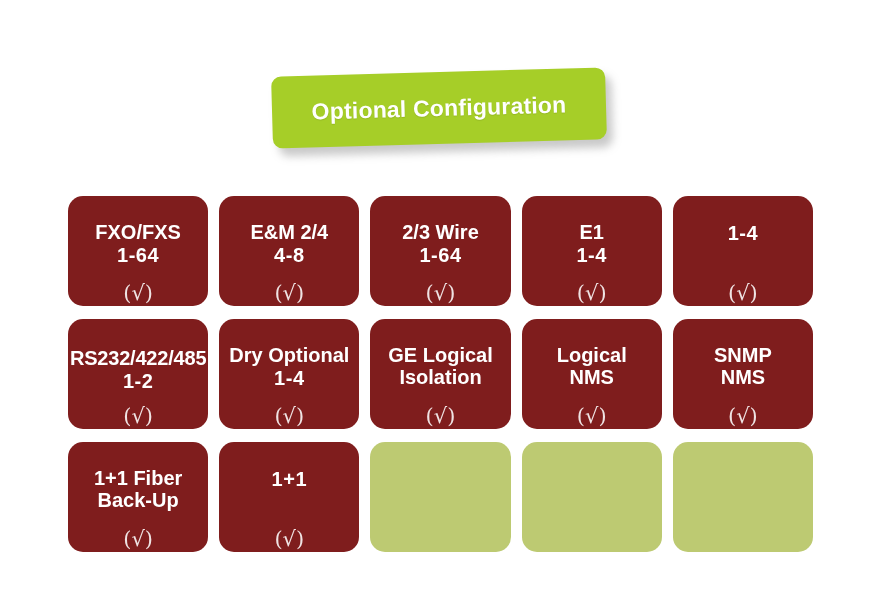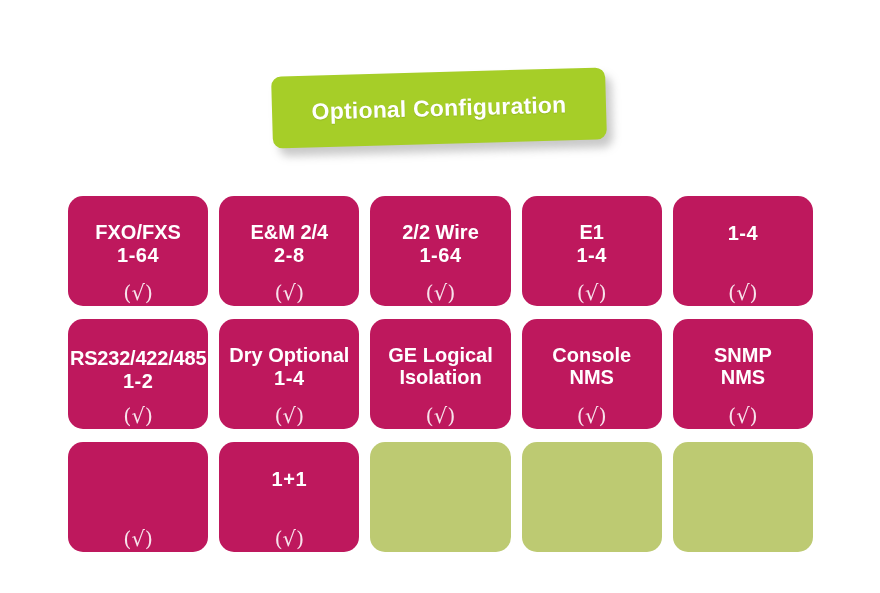--- a/index.html
+++ b/index.html
@@ -66,21 +66,21 @@
     display: flex;
     gap: 11px;
     margin-bottom: 13px;
   }
   .grid-row:last-child { margin-bottom: 0; }
 
   .card {
     width: 141px;
     height: 110px;
     border-radius: 15px;
-    background: #be185d;
+    background: #7f1d1d;
     box-sizing: border-box;
     display: flex;
     flex-direction: column;
     align-items: center;
     justify-content: flex-start;
     padding-top: 26px;
     overflow: hidden;
     position: relative;
   }
   .card.empty {
@@ -140,25 +140,25 @@
   <div id="grid">
 
     <div class="grid-row">
       <div class="card">
         <div class="card-label">FXO/FXS</div>
         <div class="card-qty">1-64</div>
         <div class="card-check">(√)</div>
       </div>
       <div class="card">
         <div class="card-label">E&amp;M 2/4</div>
-        <div class="card-qty">2-8</div>
-        <div class="card-check">(√)</div>
-      </div>
-      <div class="card">
-        <div class="card-label">2/2 Wire</div>
+        <div class="card-qty">4-8</div>
+        <div class="card-check">(√)</div>
+      </div>
+      <div class="card">
+        <div class="card-label">2/3 Wire</div>
         <div class="card-qty">1-64</div>
         <div class="card-check">(√)</div>
       </div>
       <div class="card">
         <div class="card-label">E1</div>
         <div class="card-qty">1-4</div>
         <div class="card-check">(√)</div>
       </div>
       <div class="card">
         <div class="card-qty">1-4</div>
@@ -177,35 +177,37 @@
         <div class="card-qty">1-4</div>
         <div class="card-check">(√)</div>
       </div>
       <div class="card">
         <div class="card-label">GE Logical
 Isolation</div>
 
         <div class="card-check">(√)</div>
       </div>
       <div class="card">
-        <div class="card-label">Console
+        <div class="card-label">Logical
 NMS</div>
 
         <div class="card-check">(√)</div>
       </div>
       <div class="card">
         <div class="card-label">SNMP
 NMS</div>
 
         <div class="card-check">(√)</div>
       </div>
     </div>
 
     <div class="grid-row">
       <div class="card">
+        <div class="card-label">1+1 Fiber
+Back-Up</div>
 
         <div class="card-check">(√)</div>
       </div>
       <div class="card">
         <div class="card-qty">1+1</div>
         <div class="card-check">(√)</div>
       </div>
       <div class="card empty">
         
         

